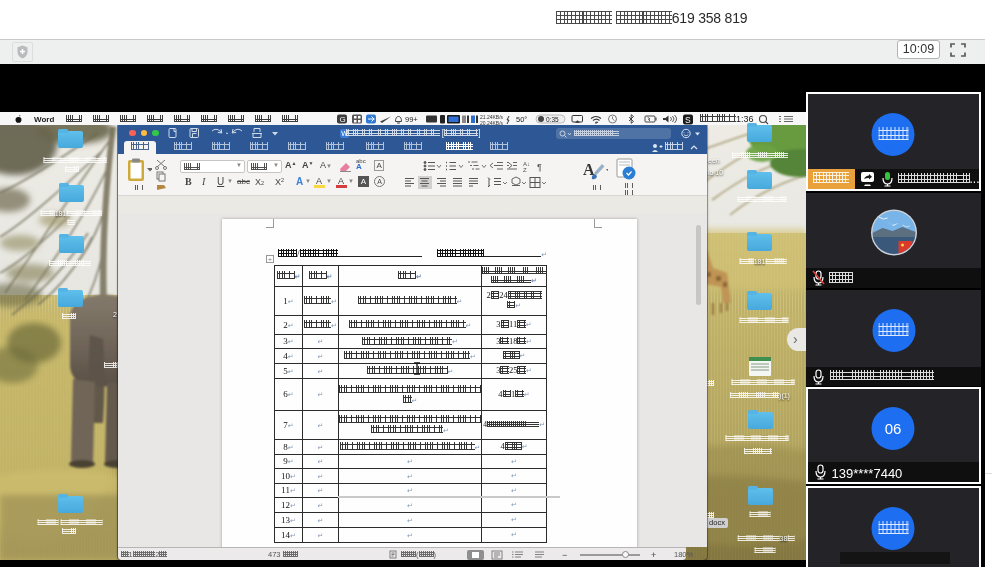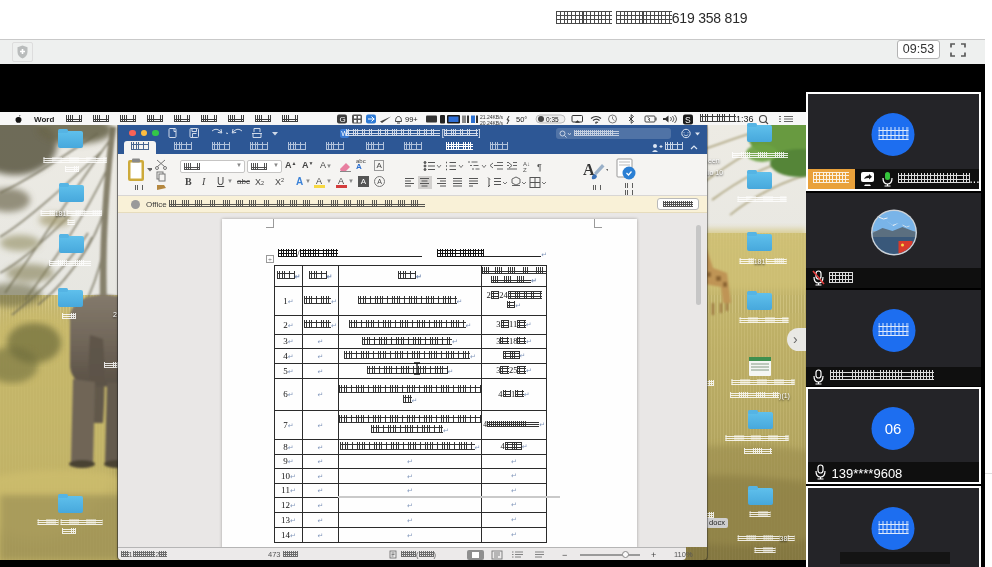--- a/index.html
+++ b/index.html
@@ -53,21 +53,21 @@
 .nbar .nm{position:absolute;top:3.5px;font-size:12px;white-space:nowrap;}
 </style></head><body>
 <div class="abs" id="topbar">
     <span class="t"><i class="zh" style="width:4em"></i> <i class="zh" style="width:4em"></i>619 358 819</span>
   </div>
 <div class="abs" id="toolbar"></div>
 <div class="abs" id="shieldbtn"><svg width="19" height="18" viewBox="0 0 19 18">
       <path d="M9.5 2.5 L14.5 4.2 V9 C14.5 12.2 12.3 14.4 9.5 15.5 C6.7 14.4 4.5 12.2 4.5 9 V4.2 Z" fill="#b9bcbc"></path>
       <path d="M9.5 6 v5 M7 8.5 h5" stroke="#fff" stroke-width="1.6"></path>
     </svg></div>
-<div class="abs" id="timebox">09:53</div>
+<div class="abs" id="timebox">10:09</div>
 <div class="abs" style="left:950px;top:43px;width:16px;height:14px;">
 <svg width="16" height="14" viewBox="0 0 16 14" fill="none" stroke="#5a5a5a" stroke-width="1.7">
 <path d="M1 4.5 V1 H5 M11 1 H15 V4.5 M15 9.5 V13 H11 M5 13 H1 V9.5"></path>
     </svg></div>
 <div class="abs" id="stage"></div>
 <div class="abs" id="rightmargin"></div>
 <div class="abs" style="left:985px;top:473px;width:7px;height:1px;background:#ddd;"></div>
 <div class="abs" id="menubar">
     <svg style="position:absolute;left:13.5px;top:2px" width="9" height="10" viewBox="0 0 11 11">
       <path d="M5.5 3 q-2.5 -.5 -3.5 2 q-.8 2.5 1 4.5 q1 1 2.5 .5 q1.5 .5 2.5 -.5 q1.8 -2 1 -4.5 q-1 -2.5 -3.5 -2 z M6 2.5 q.2 -1.5 1.8 -2 q.2 1.6 -1.8 2 z" fill="#111"></path>
@@ -408,25 +408,20 @@
       </svg>
       <div class="abs" style="left:462px;top:30px;width:28px;text-align:center;font-size:6.5px;color:#444"><i class="zh" style="width:2em"></i></div>
       <svg style="position:absolute;left:497px;top:4px" width="22" height="24" viewBox="0 0 22 24">
 <rect x="2" y="1" width="15" height="18" rx="1" fill="#fff" stroke="#999"></rect>
 <path d="M4 4 h11 M4 7 h11" stroke="#bbb" stroke-width="1"></path>
 <circle cx="14" cy="15" r="6.5" fill="#2a7fd4"></circle>
         <path d="M11.5 15 l2 2 3 -3.5" stroke="#fff" stroke-width="1.2" fill="none"></path>
       </svg>
 <div class="abs" style="left:493px;top:28px;width:30px;text-align:center;font-size:6.5px;color:#444;line-height:7px;"><i class="zh" style="width:2em"></i><br><i class="zh" style="width:2em"></i></div>
     </div>
-    <div class="abs" id="officebar">
-<div class="abs" style="left:13px;top:4px;width:9px;height:9px;border-radius:50%;background:#9a9a9a;"></div>
-<span class="abs" style="left:28px;top:4px;font-size:8px;color:#3a3a3a;white-space:nowrap;">Office <i class="zh" style="width:32em"></i></span>
-<div class="abs" style="left:539px;top:2px;width:42px;height:12px;background:#fff;border:1px solid #b9b9b9;border-radius:3px;font-size:7.5px;color:#333;text-align:center;line-height:12px;box-sizing:border-box;"><i class="zh" style="width:4em"></i></div>
-</div>
     <div class="abs" id="docarea">
       <div id="page">
         <div class="abs" style="left:51px;top:0;width:1px;height:8px;background:#9a9a9a"></div>
         <div class="abs" style="left:44px;top:8px;width:8px;height:1px;background:#9a9a9a"></div>
         <div class="abs" style="left:372px;top:0;width:1px;height:8px;background:#9a9a9a"></div>
         <div class="abs" style="left:372px;top:8px;width:8px;height:1px;background:#9a9a9a"></div>
         <div class="abs" style="left:56px;top:30px;font-size:9.5px;color:#111;white-space:nowrap;"><i class="zhb" style="width:2em"></i>/<i class="zhb" style="width:4em"></i><span style="display:inline-block;width:84px;border-bottom:1px solid #222;"></span><span style="display:inline-block;width:15px;"></span><i class="zhb" style="width:5em"></i><span style="display:inline-block;width:57px;border-bottom:1px solid #222;"></span><span class="pil">↵</span></div>
         <div class="abs" style="left:44px;top:36px;width:8px;height:8px;border:1px solid #999;font-size:7px;color:#666;text-align:center;line-height:8px;box-sizing:border-box;">+</div>
         <table id="dtable">
           <colgroup>
@@ -550,21 +545,21 @@
 <rect x="1" y="1" width="10" height="8"></rect>
         <path d="M3 3 h6 M3 5 h6 M3 7 h4"></path>
 <path d="M24 2 h8 M24 4.5 h8 M24 7 h6"></path>
         <path d="M21 2 h1.5 M21 4.5 h1.5 M21 7 h1.5"></path>
 <path d="M44 2 h9 M44 4.5 h9 M44 7 h7"></path>
       </svg>
       <span style="left:444px;font-size:9px;color:#444">−</span>
       <div class="abs" style="left:462px;top:6px;width:60px;height:1.5px;background:#9a9a9a"></div>
       <div class="abs" style="left:504px;top:2.5px;width:7px;height:7px;border-radius:50%;background:#fafafa;border:1px solid #888;box-sizing:border-box;"></div>
       <span style="left:533px;font-size:9px;color:#444">+</span>
-      <span style="left:556px">110%</span>
+      <span style="left:556px">180%</span>
     </div>
   </div>
 <div class="abs" style="left:787px;top:328px;width:19px;height:23px;background:rgba(235,235,235,.95);border-radius:12px 0 0 12px;">
 <div style="position:absolute;left:6px;top:3px;font-size:14px;color:#666;">›</div>
   </div>
 <div>
     <div class="tile tileb" style="top:91.5px;height:95px;">
 <div class="avatar" style="top:19px;"><i class="zh" style="width:2em"></i></div>
 <div class="nbar">
         <div style="position:absolute;left:0;top:0;width:47px;height:20px;background:#e9a13b;color:#fff;font-size:12px;text-align:center;line-height:20px;"><i class="zh" style="width:3em"></i></div>
@@ -616,19 +611,19 @@
       </div>
     </div>
     <div class="tile tileb" style="top:386.5px;height:93px;">
 <div class="avatar" style="top:18.5px;">06</div>
 <div class="nbar" style="height:19.5px">
         <svg style="position:absolute;left:5px;top:2px" width="15" height="16" viewBox="0 0 15 16">
 <rect x="5" y="1" width="5" height="8" rx="2.5" fill="none" stroke="#fff" stroke-width="1.2"></rect>
 <path d="M3 7 q0 6 4.5 6 q4.5 0 4.5 -6" fill="none" stroke="#fff" stroke-width="1.2"></path>
 <path d="M7.5 13 v2 M4.5 15 h6" stroke="#fff" stroke-width="1.2"></path>
 </svg>
-        <span class="nm" style="left:24px;font-size:13px">139****9608</span>
+        <span class="nm" style="left:24px;font-size:13px">139****7440</span>
       </div>
     </div>
     <div class="tile tileb" style="top:485.5px;height:81.5px;border-bottom:none;">
 <div class="avatar" style="top:19px;"><i class="zh" style="width:2em"></i></div>
 <div style="position:absolute;left:32px;top:64px;width:110px;height:12px;background:#141414;"></div>
     </div>
   </div>
 </body></html>

